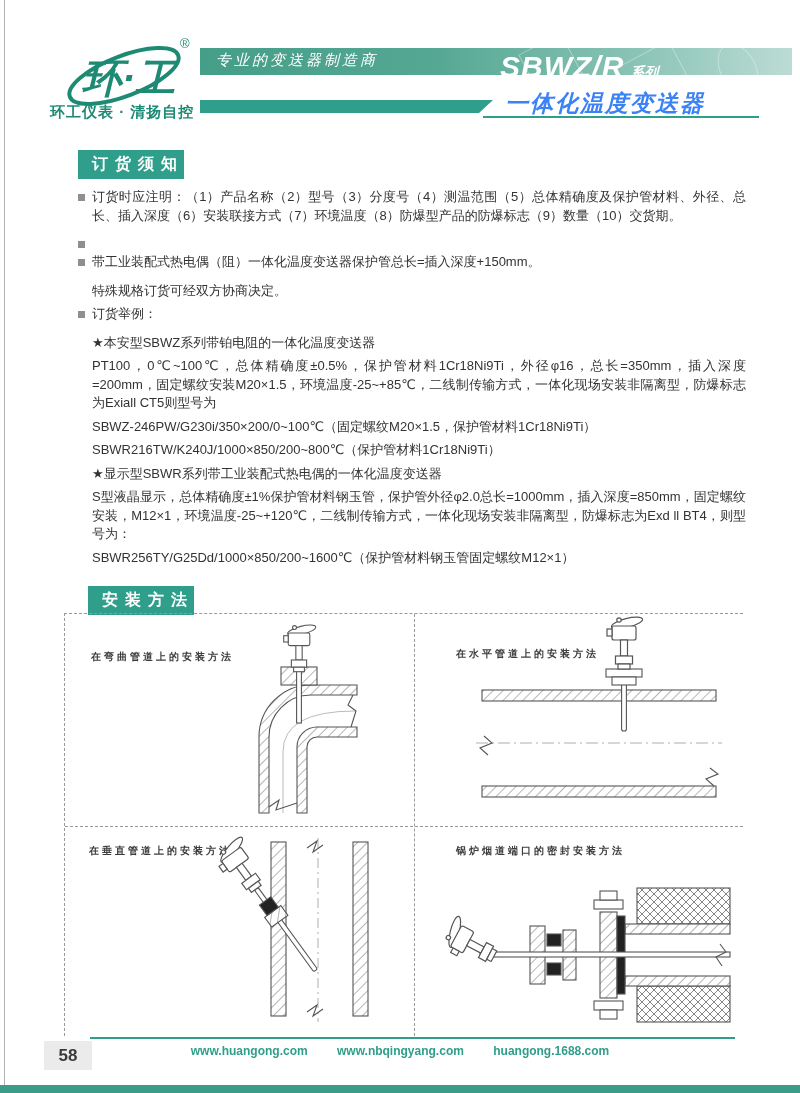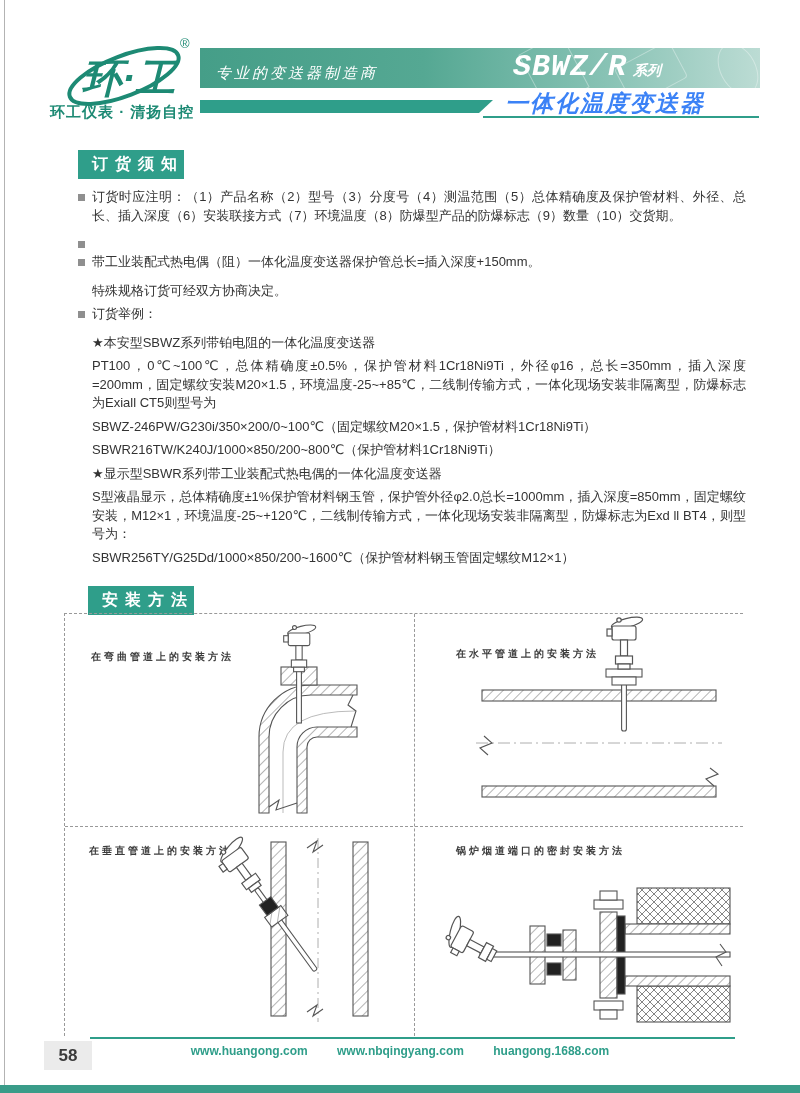--- a/index.html
+++ b/index.html
@@ -4,25 +4,25 @@
 <style>
   html,body{margin:0;padding:0;}
   body{width:800px;height:1093px;position:relative;background:#ffffff;
        font-family:"Liberation Sans","DejaVu Sans",sans-serif;color:#333;overflow:hidden;}
   .abs{position:absolute;}
   
   .left-rule{left:4px;top:0;width:1px;height:1086px;background:#b3b3b3;}
   
   .logo-wrap{left:52px;top:34px;width:150px;height:95px;}
   .logo-sub{left:50px;top:103px;width:155px;font-size:15px;font-weight:bold;color:#1d8a74;letter-spacing:1px;white-space:nowrap;}
-  .banner{left:200px;top:48px;width:560px;height:40px;
-          background:linear-gradient(90deg,#459e88 0%,#55a893 40%,#87c2b4 72%,#bcdcd4 100%);overflow:hidden;}
+  .banner{left:200px;top:48px;width:560px;height:27px;
+          background:linear-gradient(90deg,#459e88 0%,#55a893 40%,#87c2b4 72%,#bcdcd4 100%);overflow:hidden;padding-left:32px;}
   .chip{position:absolute;border:1px solid rgba(255,255,255,.35);}
   .slogan{position:absolute;left:16px;bottom:5px;color:#fff;font-size:15px;font-style:italic;letter-spacing:3px;}
-  .series{position:absolute;left:313px;top:2px;color:#fff;font-style:italic;font-weight:bold;white-space:nowrap;font-family:Liberation Mono, monospace;}
+  .series{position:absolute;left:300px;top:2px;color:#fff;font-style:italic;font-weight:bold;white-space:nowrap;}
   .series-code{font-size:30px;letter-spacing:1px;}
   .series-suffix{font-size:14px;margin-left:6px;}
   .strip2{left:200px;top:100px;width:293px;height:13px;background:#2f9e8a;
           clip-path:polygon(0 0,100% 0,calc(100% - 14px) 100%,0 100%);}
   .title-underline{left:483px;top:116px;width:276px;height:2px;background:#2f9e8a;}
   .product-title{left:505px;top:88px;font-size:23px;font-weight:bold;font-style:italic;letter-spacing:2px;color:#3b82f6;white-space:nowrap;text-align:right;}
   
   .sec-box{background:#2f9e8a;color:#fff;font-size:16px;font-weight:bold;letter-spacing:7px;
            padding:4px 0 4px 14px;display:inline-block;}
   

